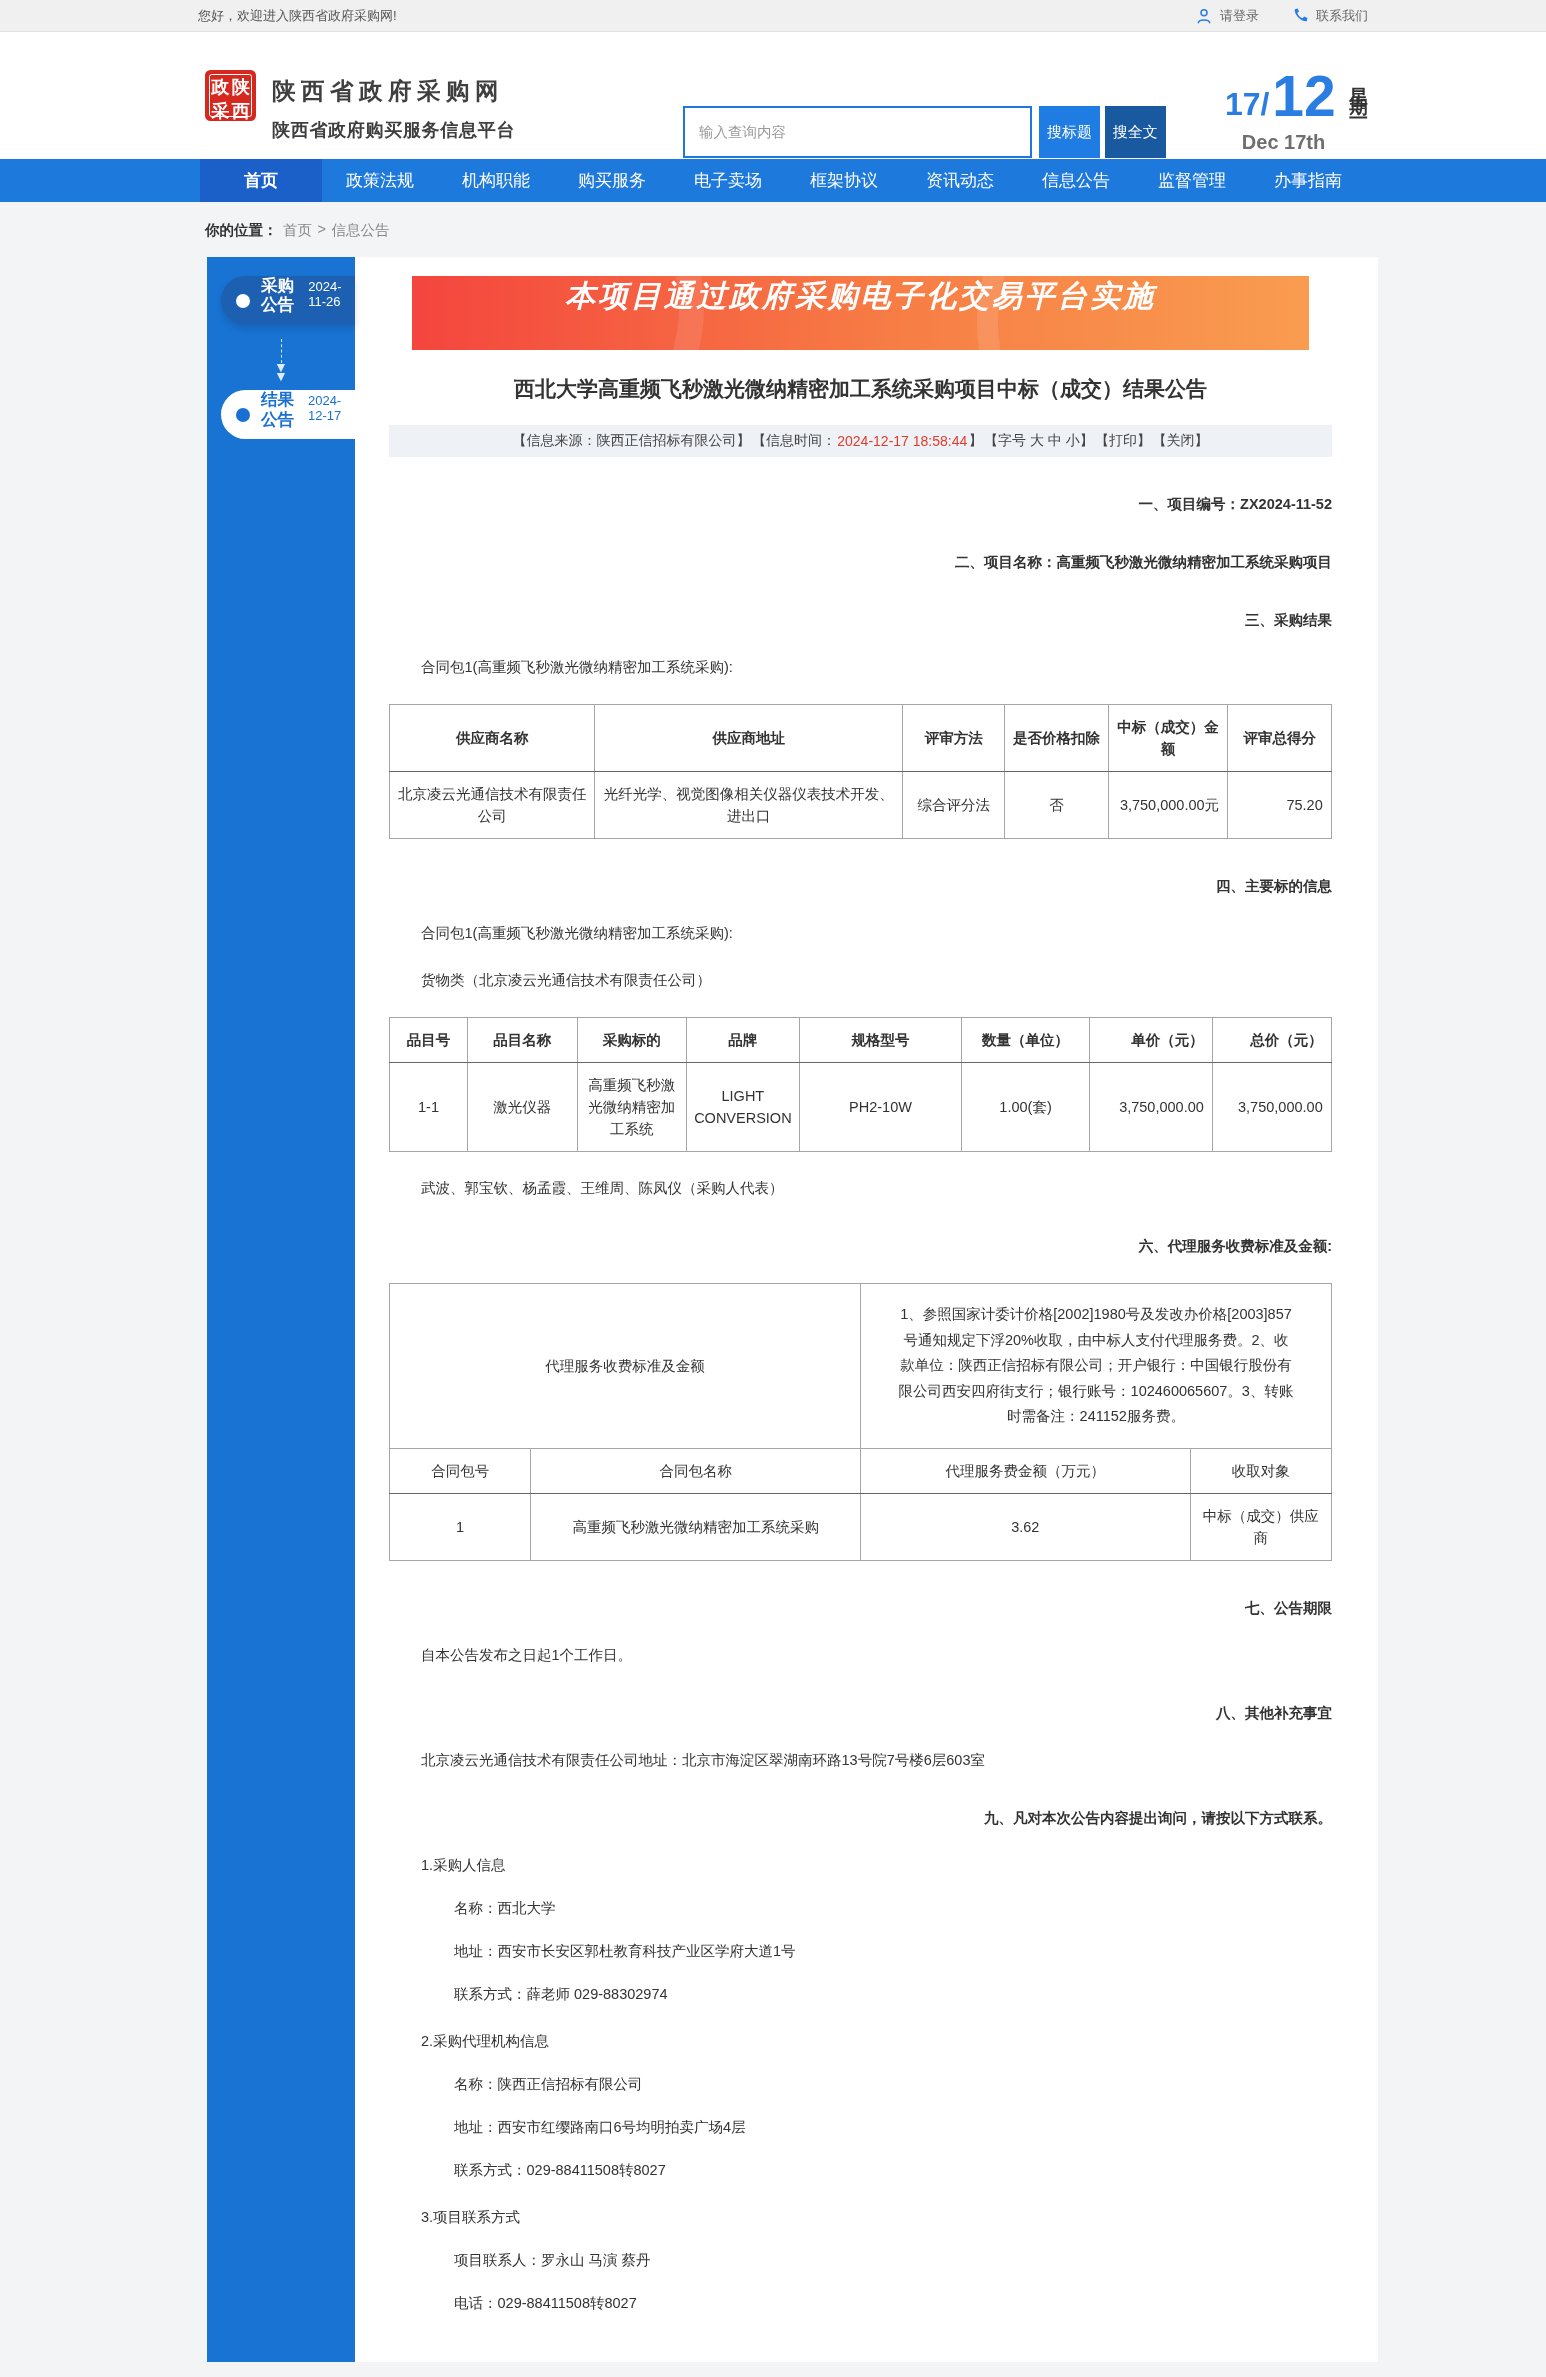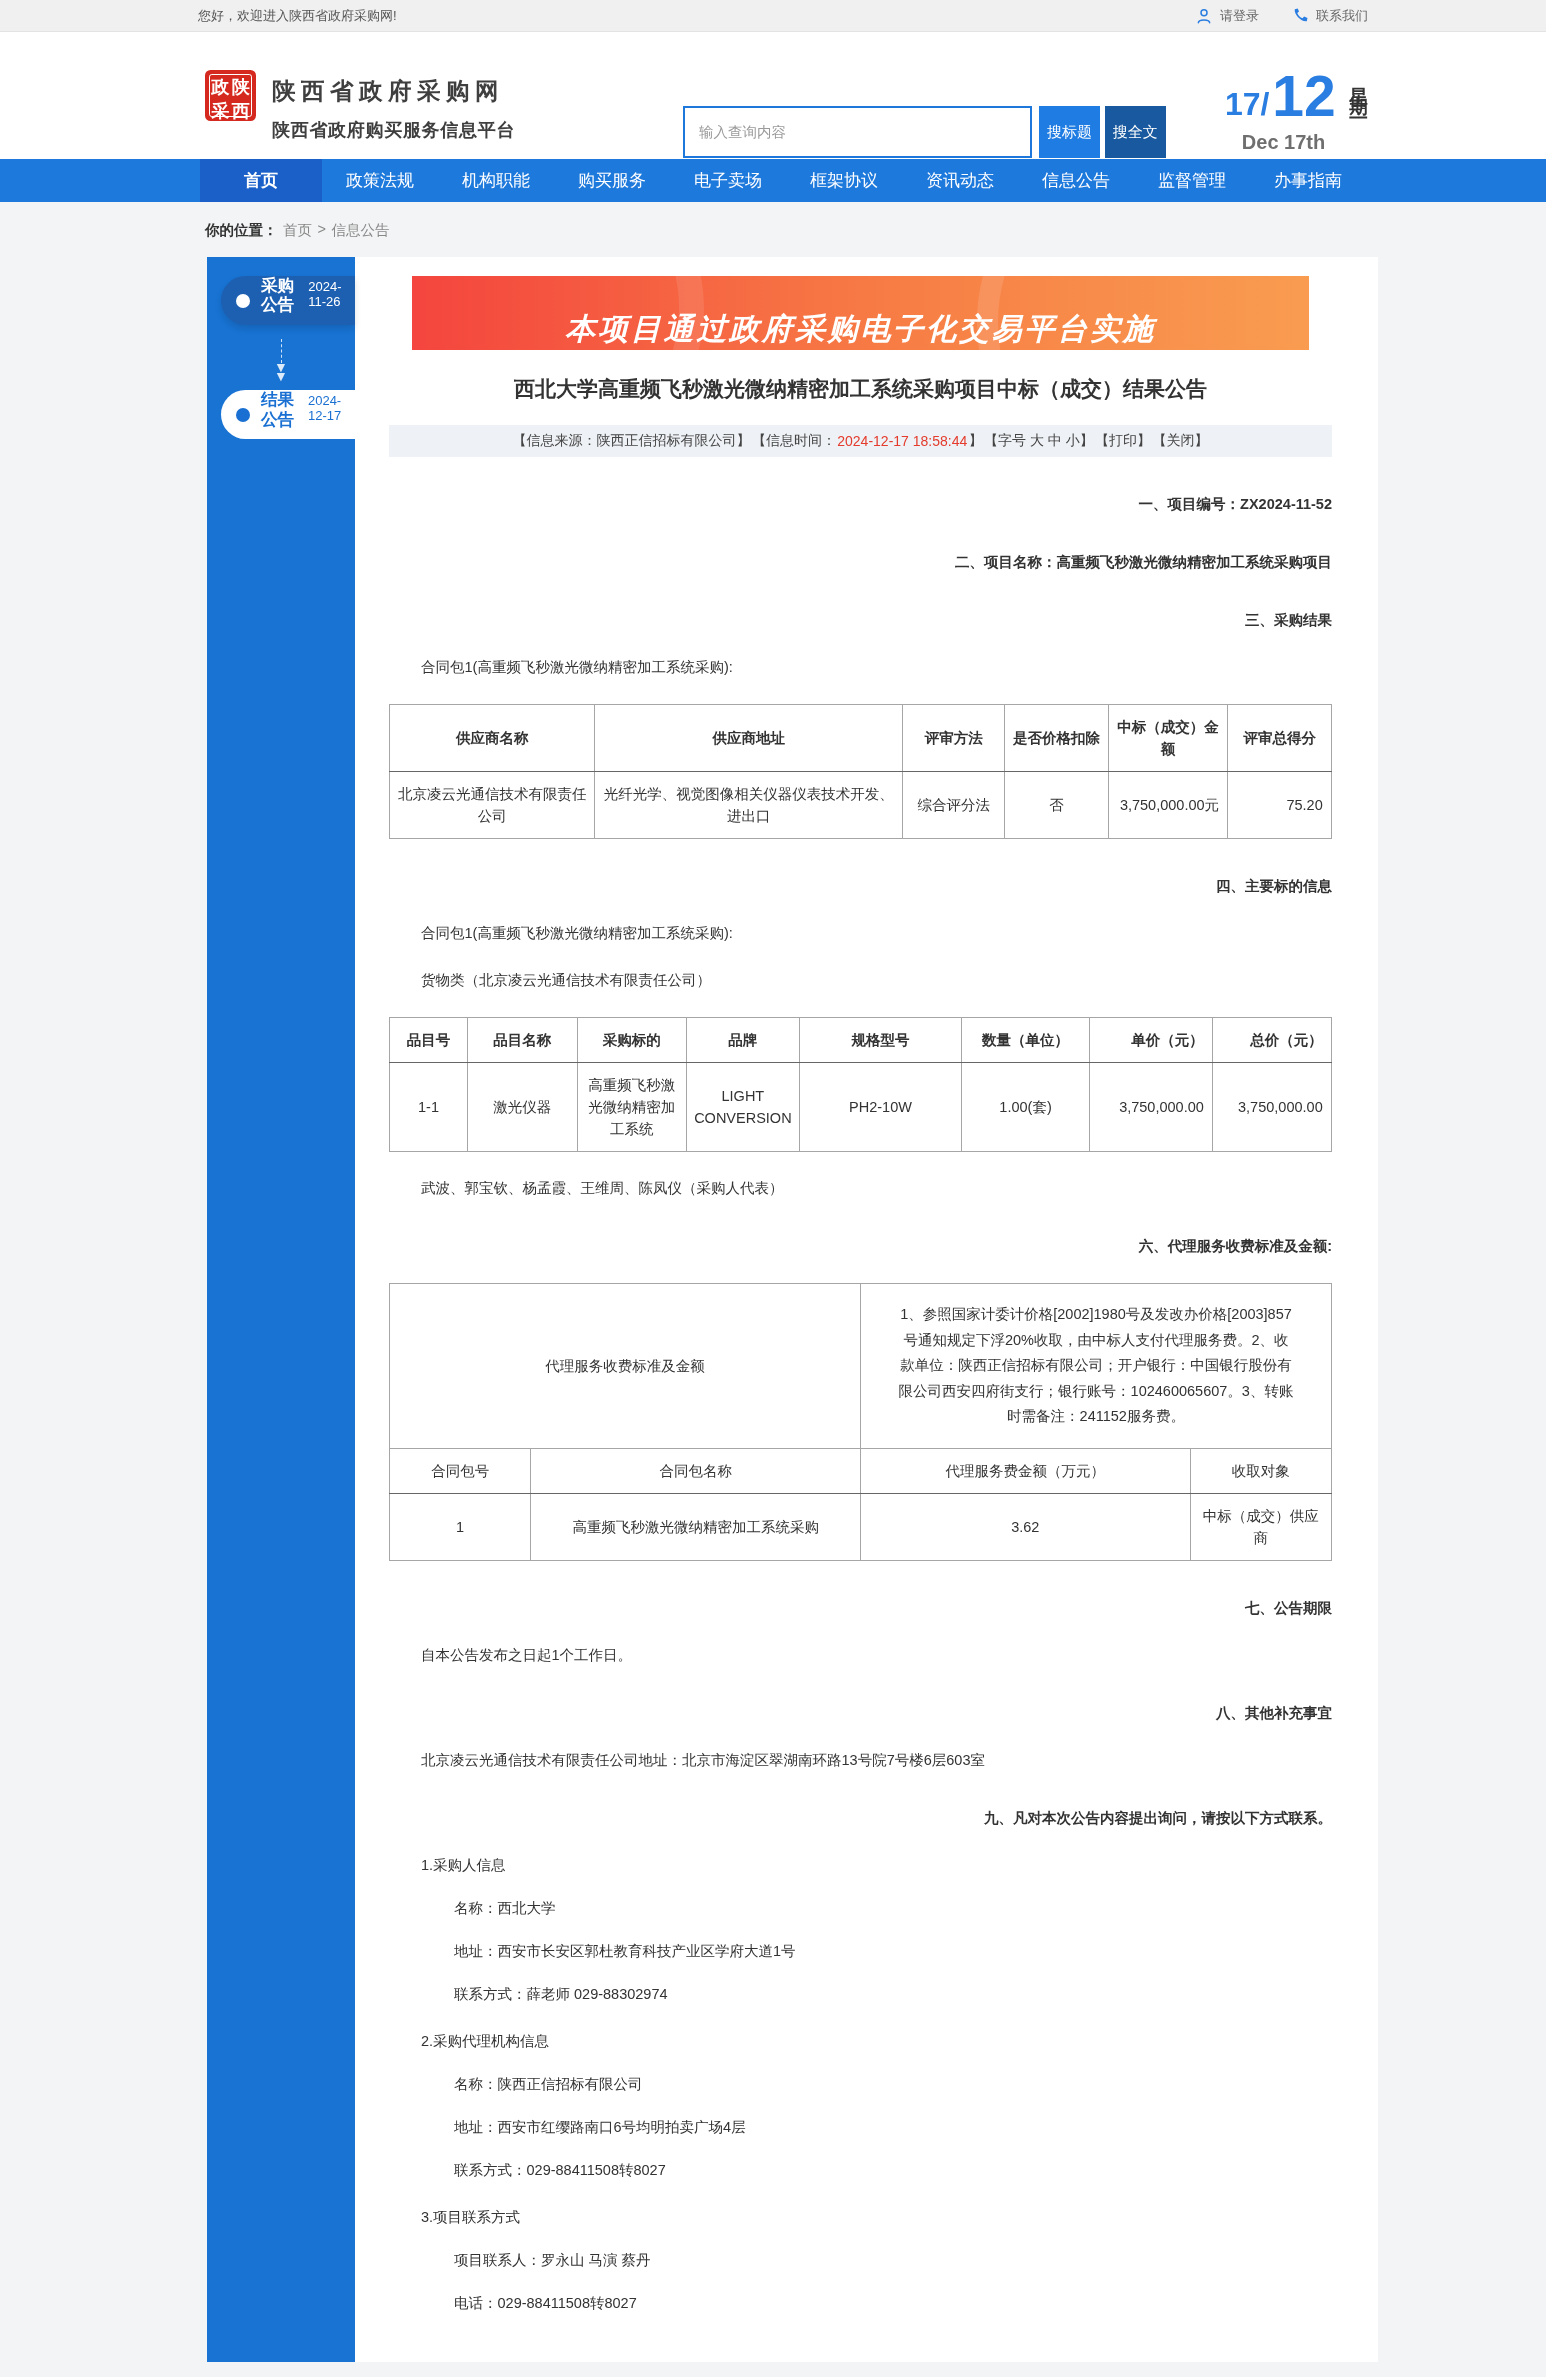--- a/index.html
+++ b/index.html
@@ -56,21 +56,21 @@
   .inactive .side-dot { background:#fff; }
   .active .side-dot { background:#1a70d2; }
   .side-label { font-size:16.6px; font-weight:bold; line-height:1.15; }
   .side-date { font-size:13px; margin-top:2.8px; }
   .side-arrow { width:100%; margin:14px 0 9.7px; display:flex; flex-direction:column; align-items:center; color:rgba(255,255,255,.85); }
   .side-arrow .dash { width:0; height:23.5px; border-left:1.4px dashed rgba(255,255,255,.8); }
   .side-arrow .chev { font-size:14px; line-height:9px; }
 
   .content { flex:1; padding:0 46px 48px 34px; }
 
-  .banner { position:relative; width:897px; height:74px; margin:19.3px auto 0; background:linear-gradient(90deg,#f4453e,#f77e45 55%,#f99c50); display:flex; align-items:flex-end; justify-content:center; overflow:hidden; }
+  .banner { position:relative; width:897px; height:74px; margin:19.3px auto 0; background:linear-gradient(90deg,#f4453e,#f77e45 55%,#f99c50); display:flex; align-items:flex-start; justify-content:center; overflow:hidden; }
   .banner::before { content:""; position:absolute; left:-48px; top:-138px; width:290px; height:290px; border:25px solid rgba(255,255,255,.10); border-radius:50%; }
   .banner::after { content:""; position:absolute; right:-41px; bottom:-159px; width:331px; height:331px; border:21px solid rgba(255,255,255,.12); border-radius:50%; }
   .banner span { font-size:30px; font-weight:bold; font-style:italic; color:#fff; letter-spacing:2.8px; z-index:1; }
 
   .art-title { margin-top:25px; text-align:center; font-size:21px; font-weight:bold; color:#333; }
 
   .meta { margin-top:22px; height:32px; background:#eef1f5; display:flex; align-items:center; justify-content:center; font-size:14px; color:#444; gap:1.4px; white-space:nowrap; }
   .meta .red { color:#e43b2c; }
   .meta .mi { cursor:pointer; }
 

